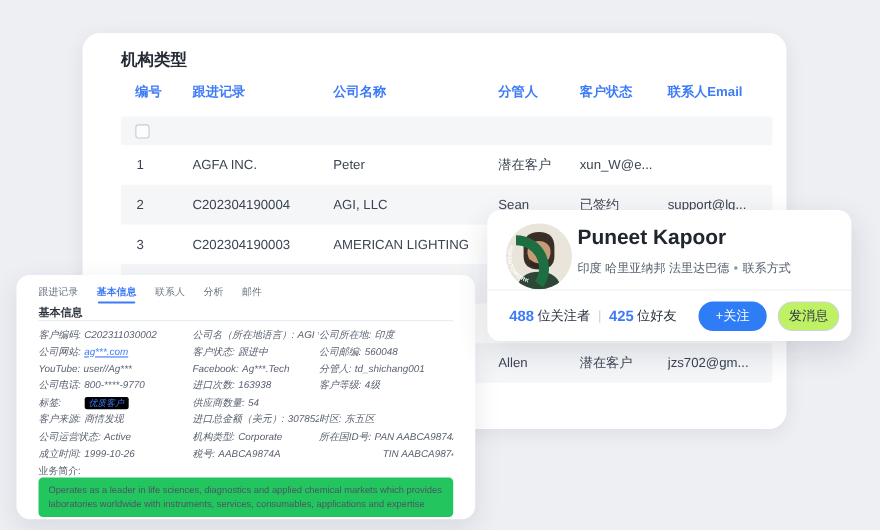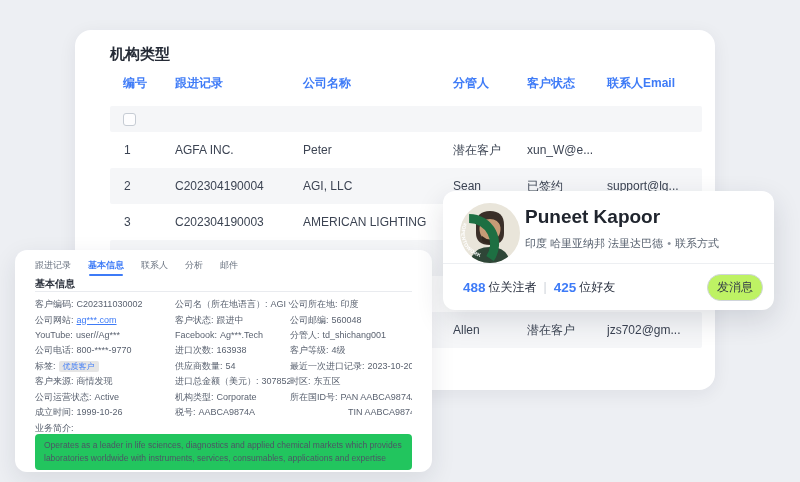--- a/index.html
+++ b/index.html
@@ -46,25 +46,25 @@
   .dp-tabs{ position:absolute; left:20px; top:9px; display:flex; gap:17px; font-size:9px; color:#6a7380; }
   .dp-tab{ position:relative; cursor:pointer; }
   .dp-tab.active{ color:var(--accent); font-weight:bold; }
   .dp-tab.active::after{ content:""; position:absolute; left:1px; right:1px; bottom:-4px; height:2px;
     background:var(--accent); border-radius:1px; }
   .dp-section{ position:absolute; left:20px; top:27px; font-size:10px; font-weight:bold; color:#2b313c; }
   .dp-div{ position:absolute; left:20px; right:20px; top:41px; height:1px; background:#e9ebef; }
   .dp-fields{ position:absolute; left:20px; top:47px; width:377px; }
   .frow{ display:grid; grid-template-columns:140px 115px 1fr; height:15.4px; align-items:center;
     font-size:9px; color:#5a6270; }
-  .fcell{ white-space:nowrap; overflow:hidden; }
+  .fcell{ white-space:nowrap; overflow:hidden;font-style:italic; }
   .fcell .val{ margin-left:3px; }
   .fcell.indent{ padding-left:55px; }
   .flink{ color:var(--accent); text-decoration:underline; margin-left:3px; cursor:pointer; }
-  .fbadge{ background:#e5e5e5; color:var(--accent); font-size:8px; padding:1px 4px; border-radius:2px; margin-left:3px; }
+  .fbadge{ background:#000000; color:var(--accent); font-size:8px; padding:1px 4px; border-radius:2px; margin-left:21px; }
   .dp-intro-label{ position:absolute; left:20px; top:172px; font-size:9px; color:#5a6270; }
   .dp-intro-box{ position:absolute; left:20px; top:184px; width:377px; background:#22c55e; border-radius:4px;
     padding:5px 9px; font-size:8.5px; line-height:1.55; color:#4c5665; }
 </style>
 </head>
 <body>
 
 <div class="table-card">
   <div class="tc-title">机构类型</div>
   <div class="thead tgrid">
@@ -156,21 +156,20 @@
         <div class="fcell"><span>分管人:</span><span class="val">td_shichang001</span></div>
       </div>
       <div class="frow">
         <div class="fcell"><span>公司电话:</span><span class="val">800-****-9770</span></div>
         <div class="fcell"><span>进口次数:</span><span class="val">163938</span></div>
         <div class="fcell"><span>客户等级:</span><span class="val">4级</span></div>
       </div>
       <div class="frow">
         <div class="fcell"><span>标签:</span><span class="fbadge">优质客户</span></div>
         <div class="fcell"><span>供应商数量:</span><span class="val">54</span></div>
-        <div class="fcell"><span>最近一次进口记录:</span><span class="val">2023-10-20</span></div>
       </div>
       <div class="frow">
         <div class="fcell"><span>客户来源:</span><span class="val">商情发现</span></div>
         <div class="fcell"><span>进口总金额（美元）:</span><span class="val">307852992.67</span></div>
         <div class="fcell"><span>时区:</span><span class="val">东五区</span></div>
       </div>
       <div class="frow">
         <div class="fcell"><span>公司运营状态:</span><span class="val">Active</span></div>
         <div class="fcell"><span>机构类型:</span><span class="val">Corporate</span></div>
         <div class="fcell"><span>所在国ID号:</span><span class="val">PAN AABCA9874A</span></div>
@@ -213,14 +212,15 @@
     <span>印度 哈里亚纳邦 法里达巴德</span><span class="dot">•</span><span>联系方式</span>
   </div>
   <div class="pc-div"></div>
   <div class="pc-stats">
     <span class="num">488</span>
     <span>位关注者</span>
     <span class="sep">|</span>
     <span class="num">425</span>
     <span>位好友</span>
   </div>
+  <div class="pill pc-follow">+关注</div>
   <div class="pill pc-msg">发消息</div>
 </div>
 
 </body></html>

